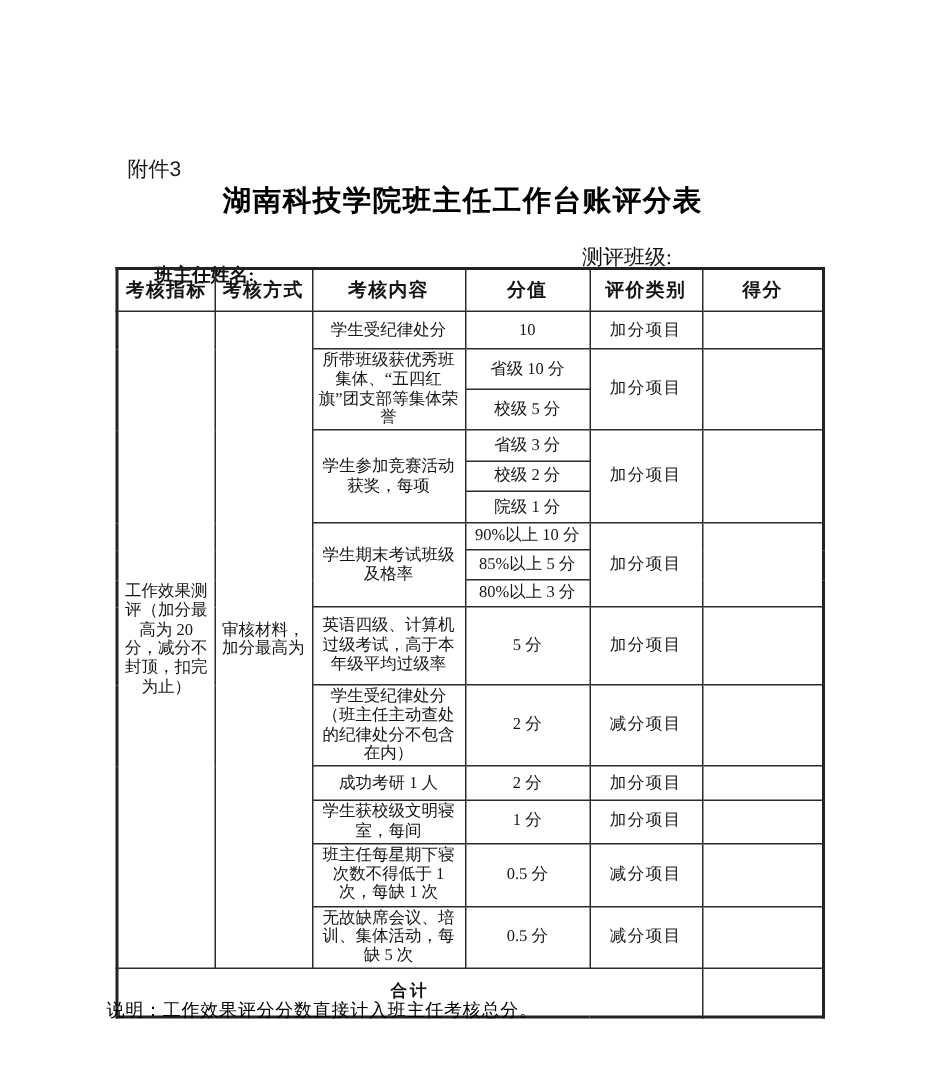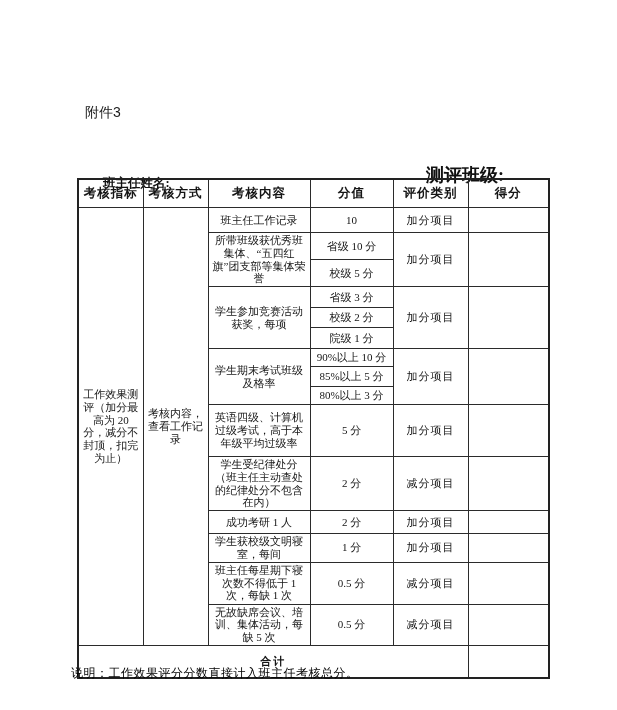--- a/index.html
+++ b/index.html
@@ -24,21 +24,21 @@
     left: 0; top: 121px;
     width: 617px;
     text-align: center;
     font-size: 19px;
     font-weight: bold;
     letter-spacing: 1px;
     color: #000;
   }
   .labels-row { position: absolute; left: 0; top: 163px; width: 617px; height: 18px; }
   .teacher-label { position: absolute; left: 103px; top: 12px; font-size: 12.5px; font-weight: bold; }
-  .class-label   { position: absolute; left: 426px; top: 0; font-size: 18px; font-weight: bold; }
+  .class-label   { position: absolute; left: 388px; top: 0; font-size: 14px; font-weight: normal; }
 
   table.score-table {
     position: absolute;
     left: 77px; top: 178px;
     width: 471px;
     border-collapse: collapse;
     table-layout: fixed;
     border: 2px solid #222;
   }
   table.score-table th, table.score-table td {
@@ -70,20 +70,21 @@
     letter-spacing: 0.5px;
     color: #000000;
   }
 </style>
 </head>
 <body>
 
 <div class="page">
 
   <div class="attachment">附件3</div>
+  <div class="doc-title">湖南科技学院班主任工作台账评分表</div>
 
   <div class="labels-row">
     <span class="teacher-label">班主任姓名:</span>
     <span class="class-label">测评班级:</span>
   </div>
 
   <table class="score-table">
     <colgroup>
       <col style="width:65px">
         <col style="width:65px">
@@ -98,22 +99,22 @@
       <th>考核指标</th>
       <th>考核方式</th>
       <th>考核内容</th>
       <th>分值</th>
       <th>评价类别</th>
       <th>得分</th>
     </tr>
 
     <tr style="height:25px">
       <td class="indicator-cell" rowspan="15">工作效果测评（加分最高为 20 分，减分不封顶，扣完为止）</td>
-      <td class="method-cell" rowspan="15">考核内容，查看工作记录</td>
-      <td class="content-cell">班主任工作记录</td>
+      <td class="method-cell" rowspan="15">审核材料，加分最高为</td>
+      <td class="content-cell">学生受纪律处分</td>
       <td class="score-cell">10</td>
       <td class="category-cell">加分项目</td>
       <td class="blank-cell"></td>
     </tr>
 
     <tr style="height:26px">
       <td class="content-cell" rowspan="2">所带班级获优秀班集体、“五四红旗”团支部等集体荣誉</td>
       <td class="score-cell">省级 10 分</td>
       <td class="category-cell" rowspan="2">加分项目</td>
       <td class="blank-cell" rowspan="2"></td>

